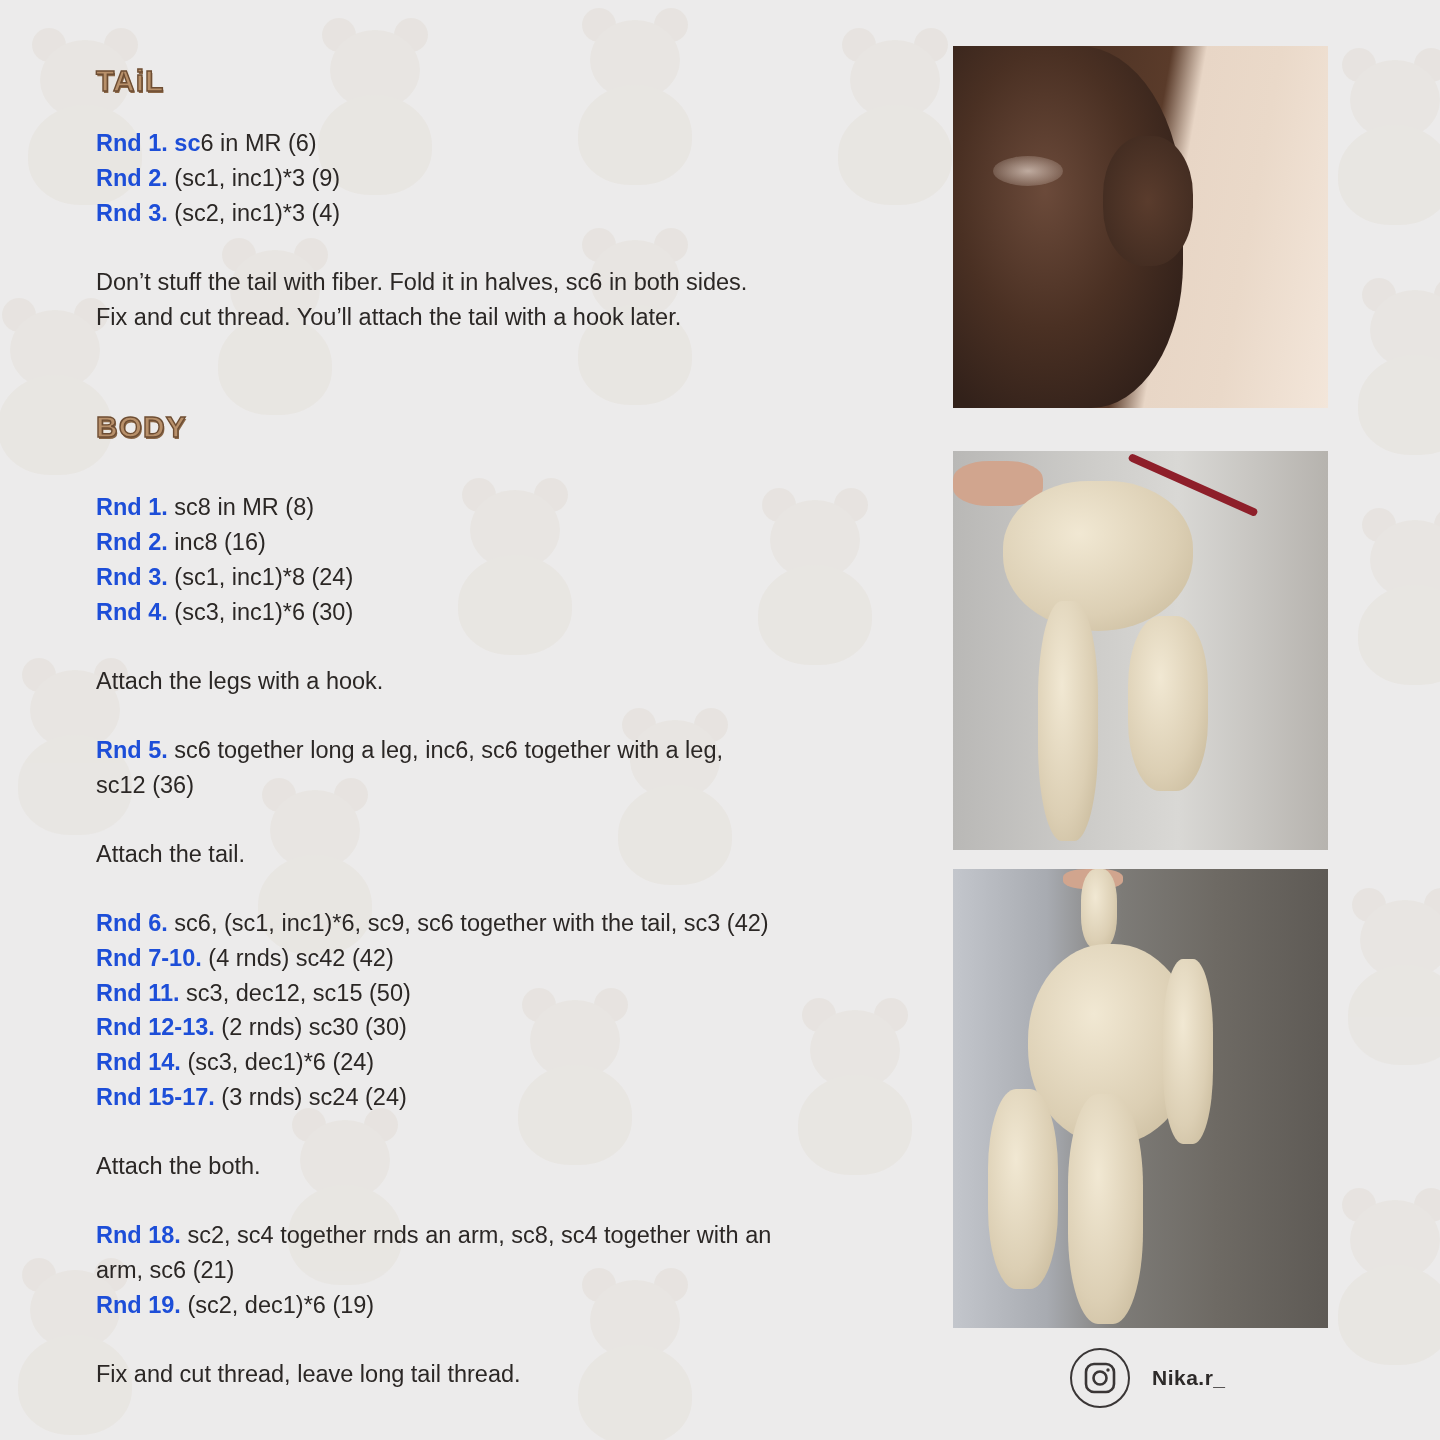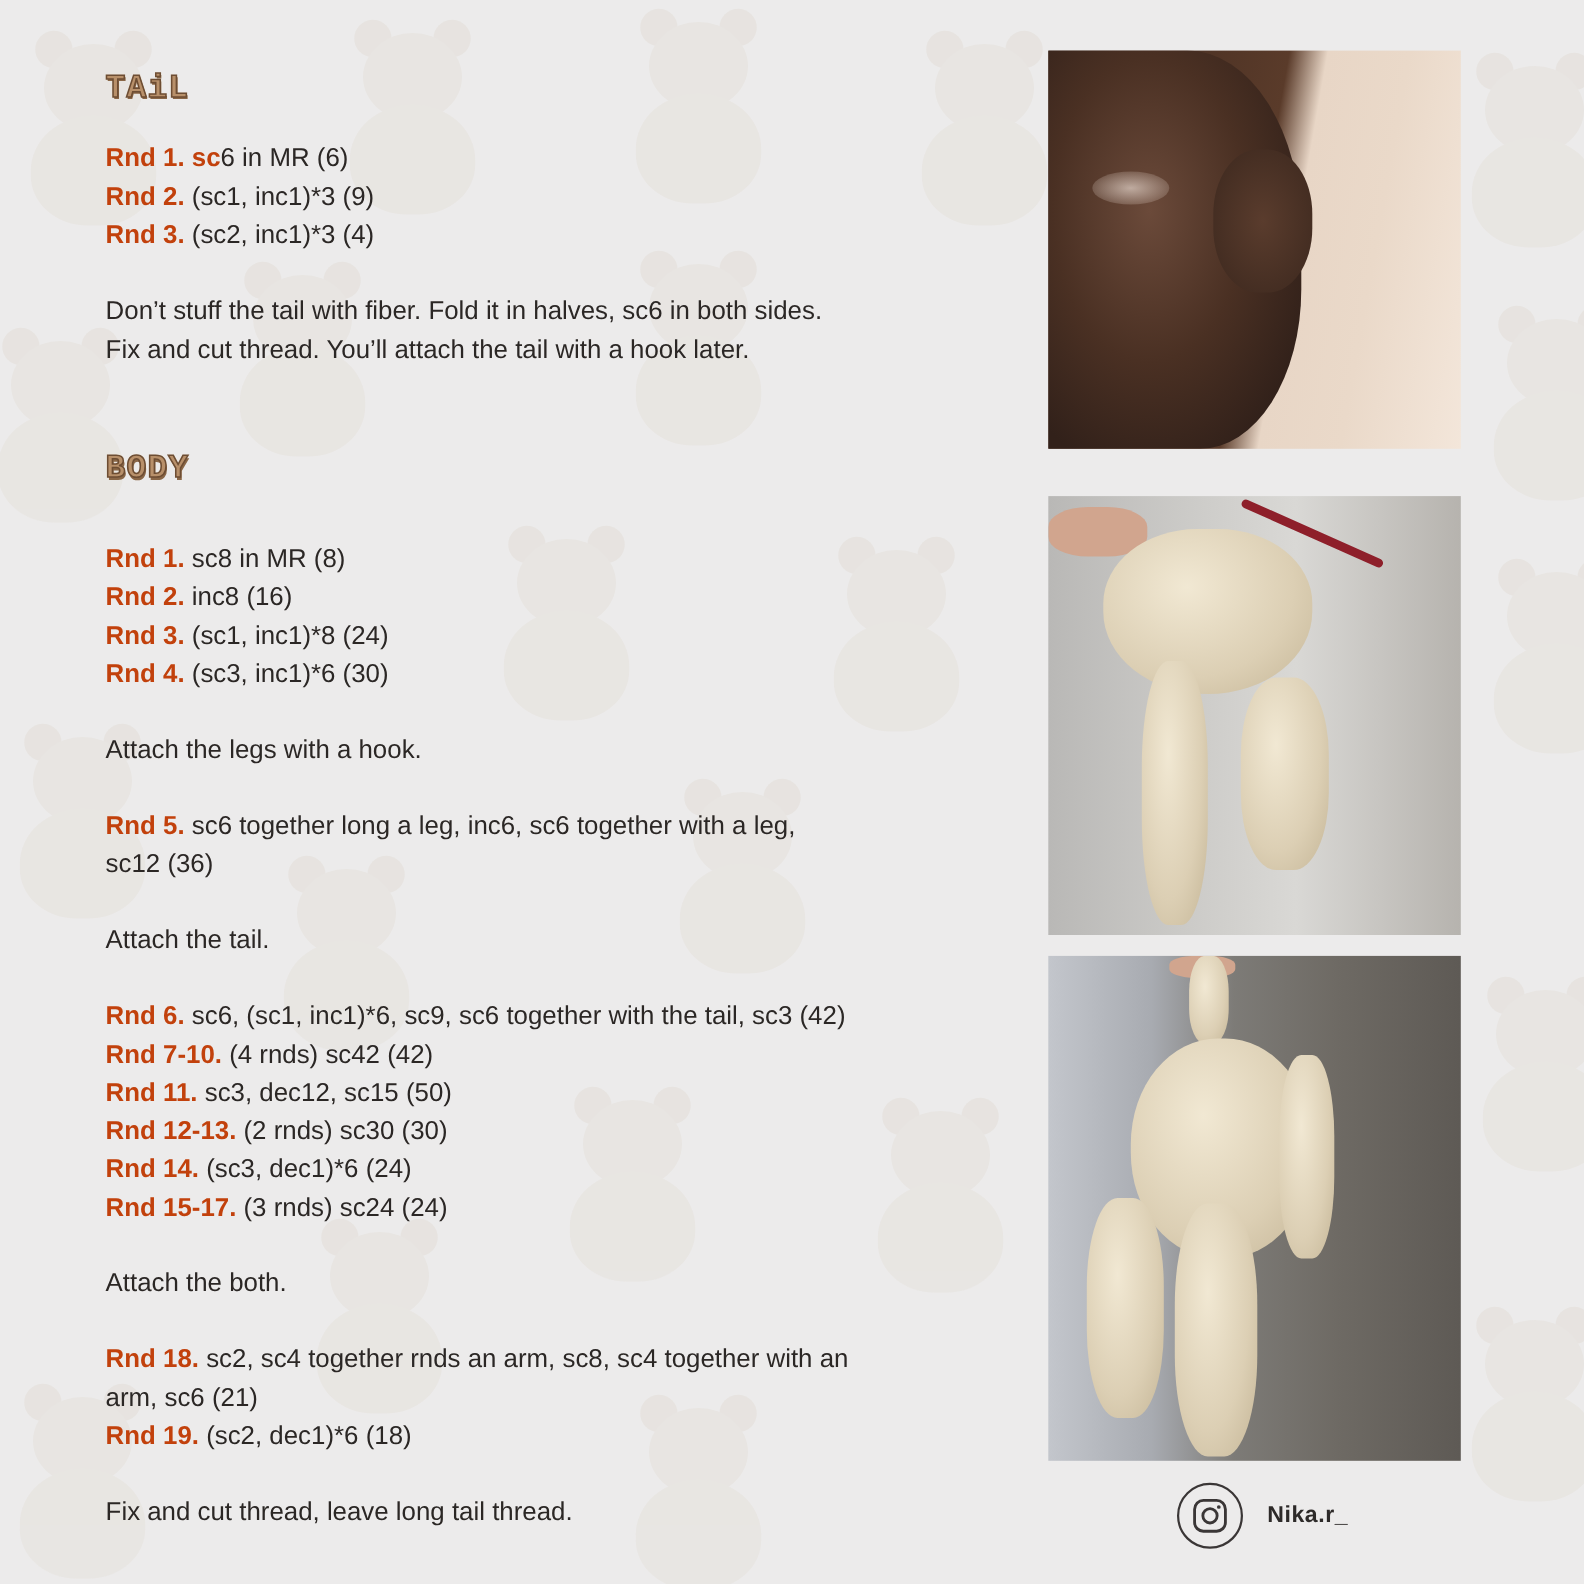--- a/index.html
+++ b/index.html
@@ -13,32 +13,32 @@
   .bg-bear {
     position: absolute; width: 150px; height: 190px; opacity: 0.55;
     pointer-events: none;
   }
   .bg-bear .head { position:absolute; left:30px; top:20px; width:90px; height:80px; border-radius:50%; background:#e5e1db; }
   .bg-bear .ear-l { position:absolute; left:22px; top:8px; width:34px; height:34px; border-radius:50%; background:#e3ded8; }
   .bg-bear .ear-r { position:absolute; left:94px; top:8px; width:34px; height:34px; border-radius:50%; background:#e3ded8; }
   .bg-bear .torso { position:absolute; left:18px; top:85px; width:114px; height:100px; border-radius:50% 50% 45% 45%; background:#e6e2dc; }
   .section-title {
     position: absolute; left: 96px;
-    font-family: Liberation Mono, monospace; font-weight: bold;
+    font-family: Liberation Sans, sans-serif; font-weight: bold;
     font-size: 30px; letter-spacing: 1px;
     color: #b8906a;
     -webkit-text-stroke: 1.4px #6d4d33;
     text-shadow: 1px 2px 0 #8a6747, 0 0 2px #f5e4cc;
     margin: 0;
   }
   .line {
     position: absolute; left: 96px; font-size: 23.5px; line-height: 34.7px;
     white-space: nowrap; color: #2b2725;
   }
-  .line b { font-weight: bold; color: #c2410c; }
+  .line b { font-weight: bold; color: #1d4ed8; }
 
   .photo {
     position: absolute; left: 953px; width: 375px; overflow: hidden;
   }
   .photo-1 { top: 46px; height: 362px;
     background: linear-gradient(100deg, #3f2a20 0%, #4e3325 30%, #5a3b2a 50%, #e8d6c6 58%, #ead9c9 75%, #f3e6da 100%); }
   .photo-1 .fur { position:absolute; left:0; top:0; width:230px; height:362px;
     background: radial-gradient(ellipse at 40% 40%, #6b4a3a 0%, #4a3023 45%, #32211a 80%); border-radius: 0 45% 40% 0; }
   .photo-1 .fur2 { position:absolute; left:150px; top:90px; width:90px; height:130px; border-radius:45%;
     background: radial-gradient(ellipse, #5a3c2d, #3c281e); }
@@ -227,21 +227,21 @@
 <div class="line" style="top:941px"><b>Rnd 7-10.</b><span> (4 rnds) sc42 (42)</span></div>
 <div class="line" style="top:976px"><b>Rnd 11.</b><span> sc3, dec12, sc15 (50)</span></div>
 <div class="line" style="top:1010px"><b>Rnd 12-13.</b><span> (2 rnds) sc30 (30)</span></div>
 <div class="line" style="top:1045px"><b>Rnd 14.</b><span> (sc3, dec1)*6 (24)</span></div>
 <div class="line" style="top:1080px"><b>Rnd 15-17.</b><span> (3 rnds) sc24 (24)</span></div>
 
 <div class="line" style="top:1149px">Attach the both.</div>
 
 <div class="line" style="top:1218px"><b>Rnd 18.</b><span> sc2, sc4 together rnds an arm, sc8, sc4 together with an</span></div>
 <div class="line" style="top:1253px">arm, sc6 (21)</div>
-<div class="line" style="top:1288px"><b>Rnd 19.</b><span> (sc2, dec1)*6 (18)</span></div>
+<div class="line" style="top:1288px"><b>Rnd 19.</b><span> (sc2, dec1)*6 (19)</span></div>
 
 <div class="line" style="top:1357px">Fix and cut thread, leave long tail thread.</div>
 
 <div class="photo photo-1" title="Brown fluffy crocheted tail close-up">
   <div class="fur"></div>
   <div class="fur2"></div>
   <div class="hl"></div>
 </div>
 
 <div class="photo photo-2" title="Cream crocheted body with two legs attached, hook inserted">

